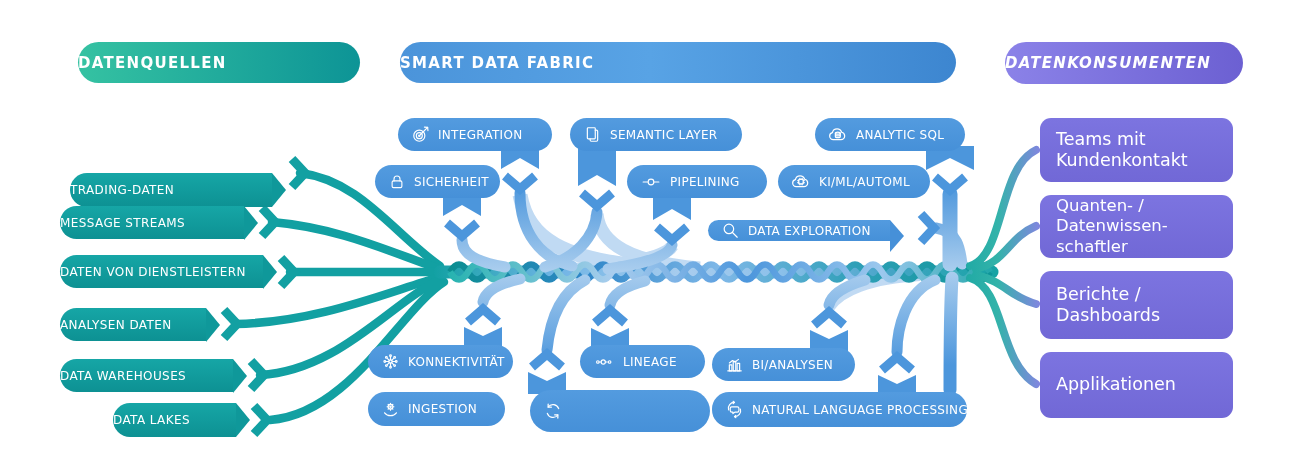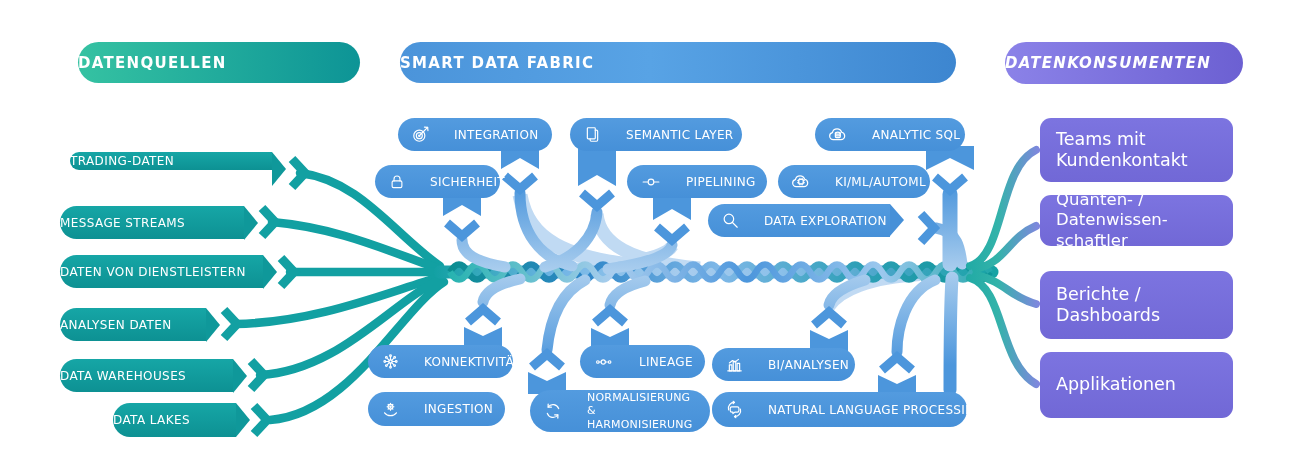--- a/index.html
+++ b/index.html
@@ -14,21 +14,21 @@
   .hdr-blue{background:linear-gradient(90deg,#4b94da,#58a3e5 45%,#3d86d0);}
   .hdr-purple{background:linear-gradient(90deg,#8b82e8,#6c60d2);font-style:italic;}
   
   .arrow{background:linear-gradient(180deg,#16a6a6,#0d9193);border-radius:17px 0 0 17px;
          font-size:12px;letter-spacing:.4px;white-space:nowrap;}
   .arrow::after{content:"";position:absolute;left:100%;top:0;width:0;height:0;
          border-top:17px solid transparent;border-bottom:17px solid transparent;
          border-left:14px solid #0f989a;}
   
   .fab{background:linear-gradient(180deg,#539bdf,#4690d8);border-radius:17px;
-       font-size:12px;letter-spacing:.3px;gap:24px;padding:8px 13px;white-space:nowrap;}
+       font-size:12px;letter-spacing:.3px;gap:8px;padding:8px 13px;white-space:nowrap;}
   .fab svg{flex:0 0 auto;stroke:#fff;fill:none;stroke-width:1.5;stroke-linecap:round;stroke-linejoin:round;}
   .fab-arrow{border-radius:17px 0 0 17px;}
   .fab-arrow::after{content:"";position:absolute;left:100%;top:0;width:0;height:0;
        border-top:16.5px solid transparent;border-bottom:16.5px solid transparent;
        border-left:14px solid #4690d8;}
   
   .consumer{background:linear-gradient(180deg,#7c74e0,#7168d6);border-radius:11px;
        justify-content:flex-start;padding:16px 16px;font-size:17.5px;line-height:1.22;}
   .pre{white-space:pre-line;}
   .small2{font-size:11px;line-height:1.2;letter-spacing:.2px;text-align:left;white-space:pre-line;}
@@ -165,21 +165,21 @@
   <div class="node hdr hdr-teal" style="left:78px;top:42px;width:282px;height:41px">
     <span>DATENQUELLEN</span>
   </div>
   <div class="node hdr hdr-blue" style="left:400px;top:42px;width:556px;height:41px">
     <span>SMART DATA FABRIC</span>
   </div>
   <div class="node hdr hdr-purple" style="left:1005px;top:42px;width:238px;height:42px">
     <span>DATENKONSUMENTEN</span>
   </div>
 
-  <div class="node arrow" style="left:70px;top:152px;width:202px;height:18px">
+  <div class="node arrow" style="left:70px;top:173px;width:202px;height:34px">
     <span>TRADING-DATEN</span>
   </div>
   <div class="node arrow" style="left:60px;top:206px;width:184px;height:33px">
     <span>MESSAGE STREAMS</span>
   </div>
   <div class="node arrow" style="left:60px;top:255px;width:203px;height:33px">
     <span>DATEN VON DIENSTLEISTERN</span>
   </div>
   <div class="node arrow" style="left:60px;top:308px;width:146px;height:33px">
     <span>ANALYSEN DATEN</span>
@@ -233,21 +233,21 @@
     <span>PIPELINING</span>
   </div>
   <div class="node fab" style="left:778px;top:165px;width:152px;height:33px">
     <svg width="20" height="20" viewBox="0 0 24 24">
       <path d="M6.3,17.5 c-2.4,0 -4.3,-1.9 -4.3,-4.2 c0,-2 1.4,-3.7 3.3,-4.1 c0.5,-2.6 2.8,-4.6 5.6,-4.6 c2.6,0 4.8,1.7 5.5,4.1 c2.1,0.4 3.6,2.2 3.6,4.4 c0,2.4 -2,4.4 -4.4,4.4 z"></path>
       <rect x="9.3" y="8.8" width="5.4" height="5.4" rx="0.7"></rect>
       <path d="M10.7,8.8 V7.6 M13.3,8.8 V7.6 M10.7,14.2 v1.2 M13.3,14.2 v1.2 M9.3,10.2 H8.1 M9.3,12.8 H8.1 M14.7,10.2 h1.2 M14.7,12.8 h1.2"></path>
     </svg>
     <span>KI/ML/AUTOML</span>
   </div>
-  <div class="node fab fab-arrow" style="left:708px;top:204px;width:182px;height:33px">
+  <div class="node fab fab-arrow" style="left:708px;top:220px;width:182px;height:21px">
     <svg width="19" height="19" viewBox="0 0 24 24">
       <circle cx="10" cy="10" r="6"></circle>
         <path d="M14.5,14.5 L20.5,20.5"></path>
     </svg>
     <span>DATA EXPLORATION</span>
   </div>
 
   <div class="node fab" style="left:368px;top:345px;width:145px;height:33px">
     <svg width="19" height="19" viewBox="0 0 24 24">
       <circle cx="12" cy="12" r="2.1"></circle>
@@ -292,39 +292,37 @@
     </svg>
     <span>INGESTION</span>
   </div>
   <div class="node fab" style="left:530px;top:390px;width:180px;height:42px;border-radius:21px">
     <svg width="20" height="20" viewBox="0 0 24 24">
       <path d="M18.8,9.2 A7.2,7.2 0 0 0 6.2,7.2"></path>
         <path d="M6.2,3.6 v3.8 H10"></path>
       <path d="M5.2,14.8 a7.2,7.2 0 0 0 12.6,2"></path>
         <path d="M17.8,20.4 v-3.8 H14"></path>
     </svg>
-    <span class="small2">NORMALISIERUNG &amp;
-HARMONISIERUNG</span>
   </div>
   <div class="node fab" style="left:712px;top:392px;width:255px;height:35px">
     <svg width="19" height="19" viewBox="0 0 24 24">
       <path d="M8.6,8.6 h7 a2,2 0 0 1 2,2 v2.6 a2,2 0 0 1 -2,2 h-2.8 l-2.8,2 v-2 h-1.4 a2,2 0 0 1 -2,-2 v-2.6 a2,2 0 0 1 2,-2 z"></path>
       <path d="M4.5,12.5 a7.5,7.5 0 0 1 7.5,-9.5"></path>
         <path d="M10.2,1.6 l1.8,1.4 -1.6,1.6"></path>
       <path d="M19.5,11.5 a7.5,7.5 0 0 1 -7.5,9.5"></path>
         <path d="M13.8,22.4 L12,21 l1.6,-1.6"></path>
     </svg>
     <span>NATURAL LANGUAGE PROCESSING</span>
   </div>
 
   <div class="node consumer" style="left:1040px;top:118px;width:193px;height:64px">
     <span class="pre">Teams mit
 Kundenkontakt</span>
   </div>
-  <div class="node consumer" style="left:1040px;top:195px;width:193px;height:51px;font-size:16.5px">
+  <div class="node consumer" style="left:1040px;top:195px;width:193px;height:63px;font-size:16.5px">
     <span class="pre">Quanten- /
 Datenwissen-
 schaftler</span>
   </div>
   <div class="node consumer" style="left:1040px;top:271px;width:193px;height:68px">
     <span class="pre">Berichte /
 Dashboards</span>
   </div>
   <div class="node consumer" style="left:1040px;top:352px;width:193px;height:66px">
     <span class="pre">Applikationen</span>

